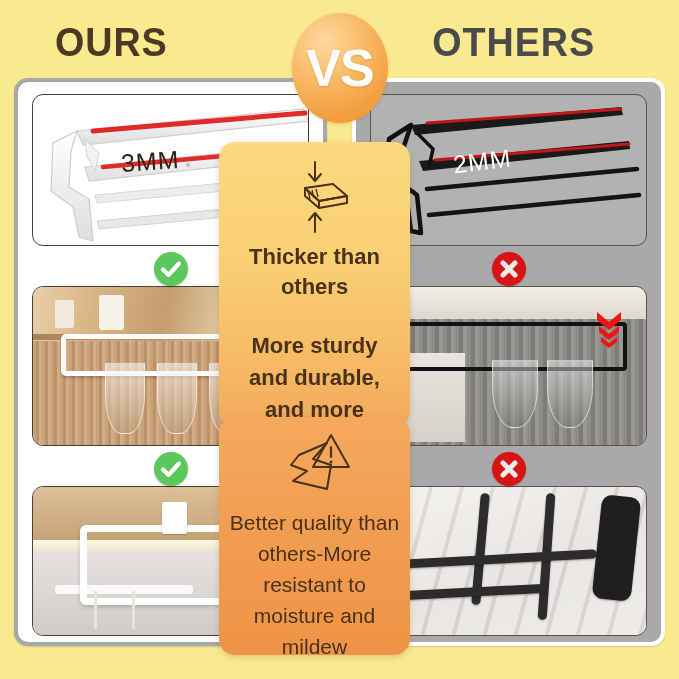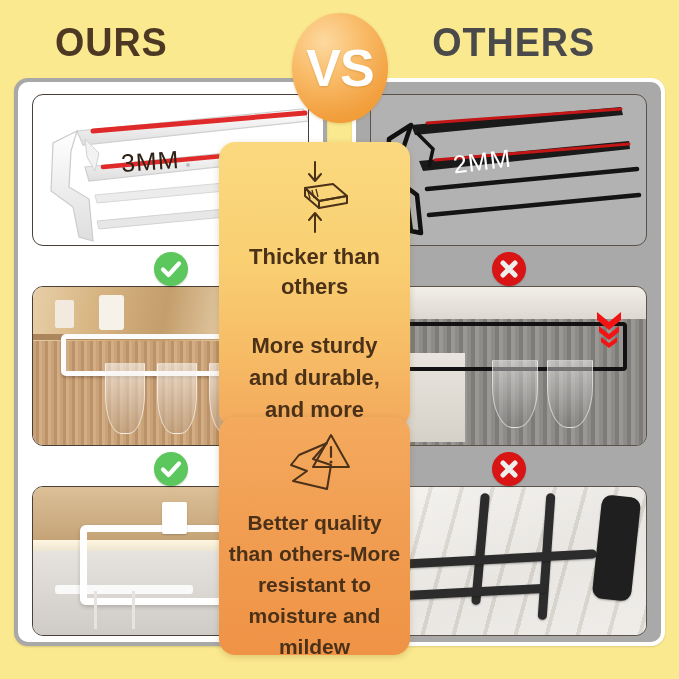--- a/index.html
+++ b/index.html
@@ -164,21 +164,21 @@
   .mid-icon{width:100%;display:flex;justify-content:center;}
   .mid-h{
     text-align:center;color:#4a3118;font-weight:bold;
     font-size:22px;line-height:30px;padding:0 10px;
   }
   .mid-p{
     text-align:center;color:#4a3118;font-weight:bold;
     font-size:22px;line-height:32px;padding:0 24px;
   }
   .mid-h2{
-    text-align:center;color:#4a3118;font-weight:bold;
+    text-align:center;color:#4a3118;font-weight:normal;
     font-size:21px;line-height:31px;padding:0 8px;
   }
 </style>
 </head>
 <body>
 
 <div class="stage">
 
   <div class="hdr">
     <div class="hdr-ours">OURS</div>

